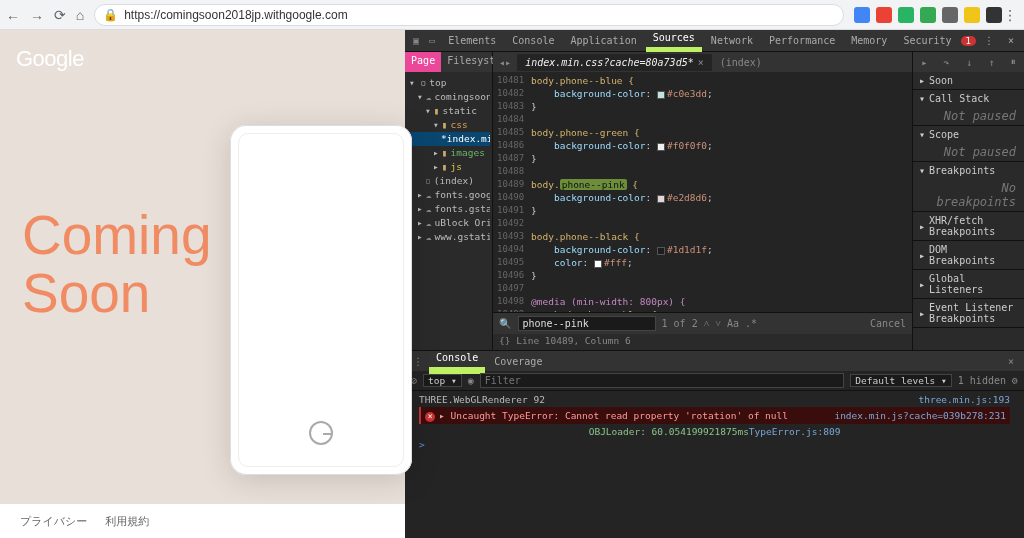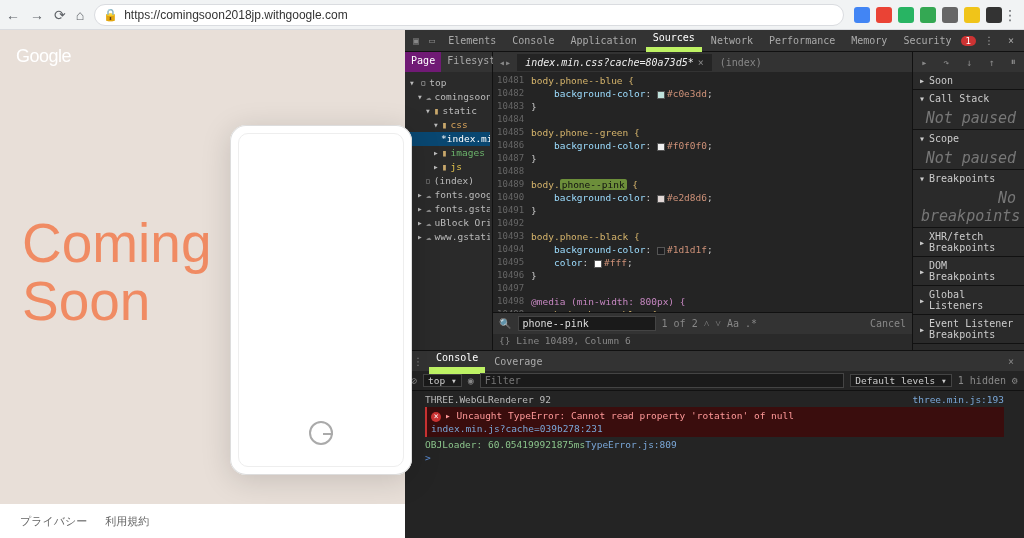--- a/index.html
+++ b/index.html
@@ -13,41 +13,41 @@
   .omnibox .lock { color:#19a162; margin-right:6px; }
   .ext-icons { display: flex; gap: 6px; }
   .ext-icon { width: 16px; height: 16px; border-radius: 3px; }
   .menu-dots { width:16px; text-align:center; color:#5f6368; font-size:14px; }
 
   .split { display:flex; height: 508px; }
   .site { width: 590px; background:#e8dfd8; position:relative; }
   .devtools { flex:1; background:#242424; color:#ccc; display:flex; flex-direction:column; font-family: Menlo, Consolas, monospace; font-size: 10px; }
 
   
-  .logo { position:absolute; top:16px; left:16px; color:#fff; font-size:18px; font-weight:500; letter-spacing:-.5px; }
-  .hero-text { position:absolute; top:185px; left:22px; color:#f08b63; font-size:55px; font-weight:400; line-height:1.05; }
+  .logo { position:absolute; top:16px; left:16px; color:#fff; font-size:22px; font-weight:500; letter-spacing:-.5px; }
+  .hero-text { position:absolute; top:177px; left:22px; color:#f08b63; font-size:55px; font-weight:400; line-height:1.05; }
   .phone { position:absolute; top:95px; left:230px; width:182px; height:350px; background:#fff; border-radius:16px; box-shadow:0 5px 30px rgba(0,0,0,.15), inset 0 0 0 1px #ddd; }
   .phone::after { content:""; position:absolute; top:8px; left:8px; right:8px; bottom:8px; border:1px solid #eee; border-radius:10px; }
   .g-mark { position:absolute; bottom:30px; left:50%; transform:translateX(-50%); width:24px; height:24px; border:2px solid #aaa; border-radius:50%; }
   .g-mark::after{ content:""; position:absolute; right:-2px; top:10px; width:10px; height:2px; background:#aaa; }
   .footer { position:absolute; bottom:0; left:0; right:0; height:34px; background:#fff; display:flex; align-items:center; gap:18px; padding:0 20px; font-size:11px; color:#666; }
   .footer a { color:#666; cursor:pointer;text-align:center; }
 
   
   .dt-tabs { height:22px; background:#333; display:flex; align-items:center; padding:0 4px; gap:2px; border-bottom:1px solid #111; }
   .dt-tab { padding:4px 7px; color:#aaa; cursor:pointer; white-space:nowrap; font-size:10px;}
   .dt-tab.active { color:#fff; border-bottom:7px solid #bef264; }
   .dt-tabs .warn { margin-left:auto; background:#c33; color:#fff; border-radius:8px; padding:0 5px; font-size:9px; }
   .dt-tabs .dots { color:#aaa; padding:0 6px; }
 
   .dt-mid { flex:1; display:flex; min-height:0; }
   .dt-left { width:88px; background:#2a2a2a; border-right:1px solid #111; }
   .dt-left-tabs { display:flex; height:20px; background:#333; }
   .dt-left-tabs .t { padding:3px 6px; color:#aaa; cursor:pointer; font-size:10px;}
-  .dt-left-tabs .t.active { background:#701a75; color:#fff; }
+  .dt-left-tabs .t.active { background:#ec4899; color:#fff; }
   .tree { padding:4px 2px; color:#bbb; font-size:9.5px; line-height:14px; }
   .tree .row { white-space:nowrap; overflow:hidden; text-overflow:ellipsis; display:flex; align-items:center; gap:3px; }
   .ind0{padding-left:2px}.ind1{padding-left:10px}.ind2{padding-left:18px}.ind3{padding-left:26px}.ind4{padding-left:34px}
   .ic-folder{color:#c9a86b}
   .ic-cloud{color:#888}
   .ic-page{color:#888}
   .file-sel{ background:#094771; color:#fff; }
   .tree .css{color:#d4a15a}
   .tree .img{color:#6bb36b}
   .tree .js{color:#e0c04b}
@@ -64,37 +64,37 @@
   .swatch{display:inline-block;width:8px;height:8px;border:1px solid #555;vertical-align:middle;margin-right:2px}
   .editor-status { height:22px; background:#333; display:flex; align-items:center; padding:0 6px; gap:6px; font-size:10px; color:#aaa; border-top:1px solid #111;}
   .editor-status .find { flex:0 0 110px; background:#1a1a1a; border:1px solid #444; padding:1px 4px; color:#ddd; font:inherit;}
   .editor-status .seg{ color:#888 }
   .editor-info { height:16px; padding:1px 6px; color:#888; background:#2a2a2a; font-size:9.5px; }
 
   .dt-right { width:112px; background:#2a2a2a; border-left:1px solid #111; }
   .dt-right .bar { height:20px; background:#333; display:flex; align-items:center; justify-content:space-around; color:#888; }
   .rpanel { border-bottom:1px solid #111; }
   .rpanel .head { padding:3px 6px; color:#ccc; cursor:pointer; display:flex; align-items:center; gap:4px; font-size:10px;}
-  .rpanel .body { padding:2px 8px; color:#777; font-style:italic; font-size:15px; text-align:right;}
+  .rpanel .body { padding:2px 8px; color:#777; font-style:italic; font-size:12px; text-align:right;}
 
   
   .drawer { height:188px; background:#242424; border-top:1px solid #111; display:flex; flex-direction:column; }
   .drawer-tabs { height:20px; background:#333; display:flex; align-items:center; gap:2px; padding:0 4px;}
   .drawer-tabs .dt-tab { font-size:10px; }
   .drawer-tabs .close { margin-left:auto; color:#888; cursor:pointer; padding:0 6px;}
   .drawer-ctrl { height:20px; display:flex; align-items:center; gap:6px; padding:0 6px; color:#888; border-bottom:1px solid #111;}
   .drawer-ctrl .sel{ background:#1a1a1a; border:1px solid #444; padding:0 4px; color:#ccc; font-size:9.5px;}
   .drawer-ctrl .filter{ flex:1; background:#1a1a1a; border:1px solid #444; padding:1px 4px; color:#888; font:inherit;}
-  .drawer-body { flex:1; overflow:hidden; padding:2px 20px; font-size:9.5px; line-height:13px;}
+  .drawer-body { flex:1; overflow:hidden; padding:2px 14px; font-size:9.5px; line-height:13px;}
   .log-line{ display:flex; justify-content:space-between; color:#bbb;}
   .err-block{ background:#3a0d0d; border-left:2px solid #c33; padding:2px 4px; margin:1px 0; color:#f99;}
-  .err-block .eline{ display:flex; justify-content:space-between;flex-direction:column; }
+  .err-block .eline{ display:flex; justify-content:space-between; }
   .err-block .sub{ padding-left:14px; color:#d88; font-size:9px;}
   .link{ color:#7aa7d8; cursor:pointer;}
-  .ok-line{ color:#8bc48b; display:flex; justify-content:flex-start;}
+  .ok-line{ color:#8bc48b; display:flex; justify-content:center;}
   .prompt{ color:#5a8dd6; }
   .dot-err{ display:inline-block; width:10px; height:10px; background:#c33; border-radius:50%; color:#fff; font-size:8px; text-align:center; line-height:10px; margin-right:4px;}
 </style>
 </head>
 <body>
 
 <div class="chrome">
   <div class="nav-icons">
     <span class="nav-btn">←</span>
     <span class="nav-btn">→</span>

